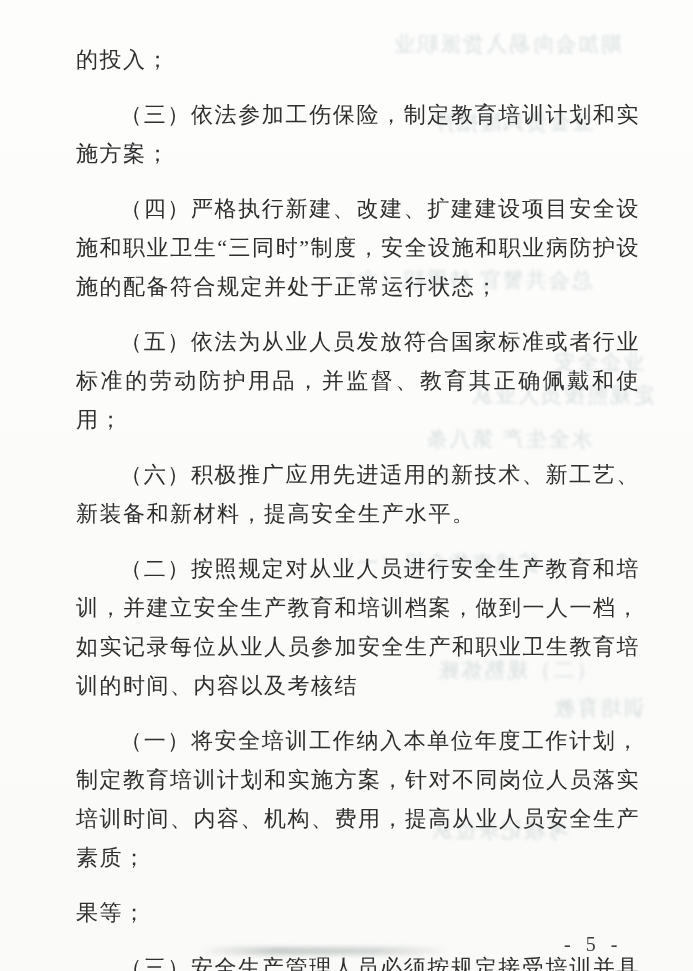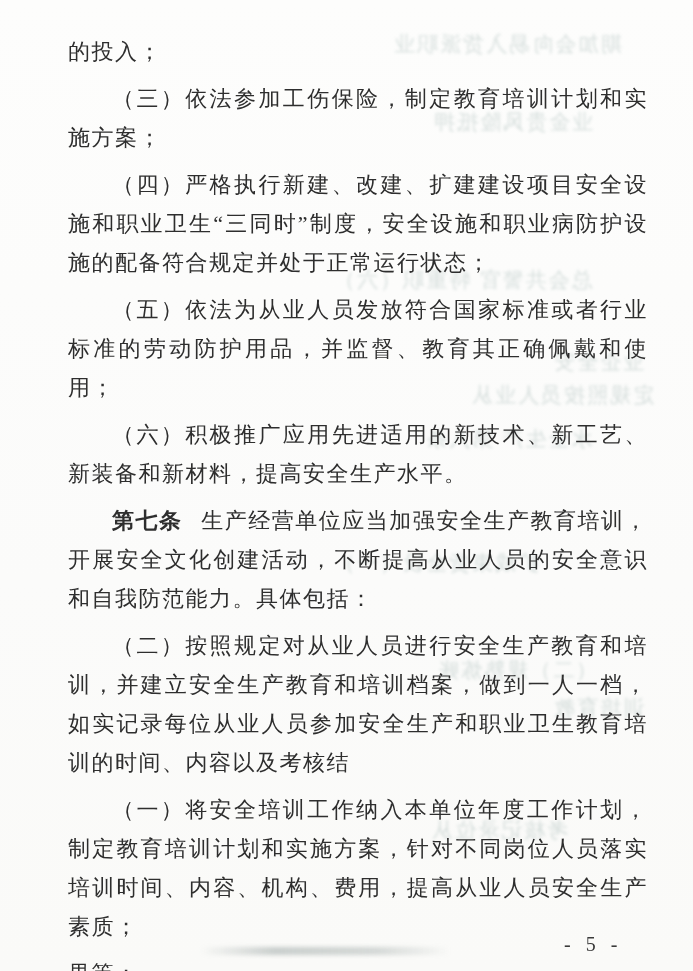--- a/index.html
+++ b/index.html
@@ -13,21 +13,21 @@
   .page{
     position:absolute;left:0;top:0;width:693px;height:971px;
     background:linear-gradient(180deg,#fdfdfc 0%,#fbfbfa 60%,#fafaf8 100%);
   }
   .textblock{
     position:absolute;left:60px;top:24px;width:596px;
     font-size:22px;line-height:39px;letter-spacing:1.5px;
     color:#2e2e2e;
     text-align:justify;
   }
-  .para{margin:8px;padding:0;}
+  .para{margin:16px;padding:0;}
   .indent{text-indent:2em;}
   .lead{font-weight:bold;margin-right:0.85em;}
   .pagenum{
     position:absolute;left:564px;top:933px;
     font-size:20px;letter-spacing:5px;color:#3a3a3a;
     font-family:"Liberation Serif","DejaVu Serif",serif;
   }
   
   .bleed{
     position:absolute;
@@ -72,21 +72,20 @@
   <div class="bleed b8">训培育教</div>
   <div class="bleed b9">考核记录位从</div>
   <div class="smudge"></div>
 
   <div class="textblock">
     <p class="para">的投入；</p>
     <p class="para indent">（三）依法参加工伤保险，制定教育培训计划和实施方案；</p>
     <p class="para indent">（四）严格执行新建、改建、扩建建设项目安全设施和职业卫生“三同时”制度，安全设施和职业病防护设施的配备符合规定并处于正常运行状态；</p>
     <p class="para indent">（五）依法为从业人员发放符合国家标准或者行业标准的劳动防护用品，并监督、教育其正确佩戴和使用；</p>
     <p class="para indent">（六）积极推广应用先进适用的新技术、新工艺、新装备和新材料，提高安全生产水平。</p>
-    <p class="para indent"><strong class="lead">第七条</strong><span>生产经营单位应当加强安全生产教育培训，开展安全文化创建活动，不断提高从业人员的安全意识和自我防范能力。具体包括：</span></p>
     <p class="para indent">（二）按照规定对从业人员进行安全生产教育和培训，并建立安全生产教育和培训档案，做到一人一档，如实记录每位从业人员参加安全生产和职业卫生教育培训的时间、内容以及考核结</p>
     <p class="para indent">（一）将安全培训工作纳入本单位年度工作计划，制定教育培训计划和实施方案，针对不同岗位人员落实培训时间、内容、机构、费用，提高从业人员安全生产素质；</p>
     <p class="para">果等；</p>
     <p class="para indent">（三）安全生产管理人员必须按规定接受培训并具备相应能</p>
   </div>
 
   <div class="pagenum">- 5 -</div>
 </div>
 
 </body></html>

